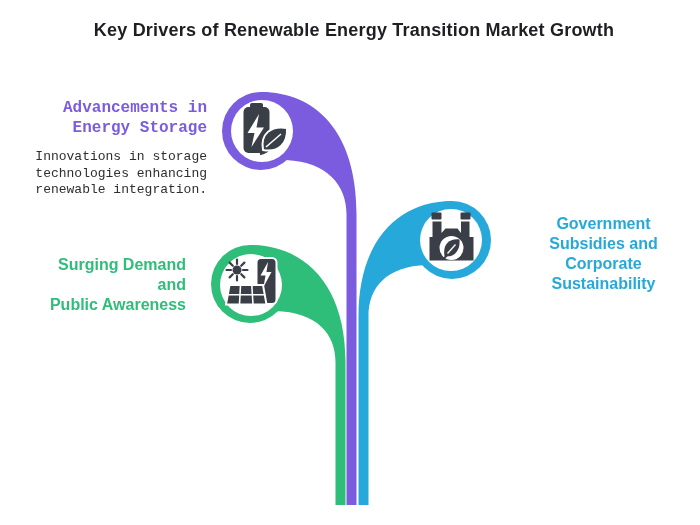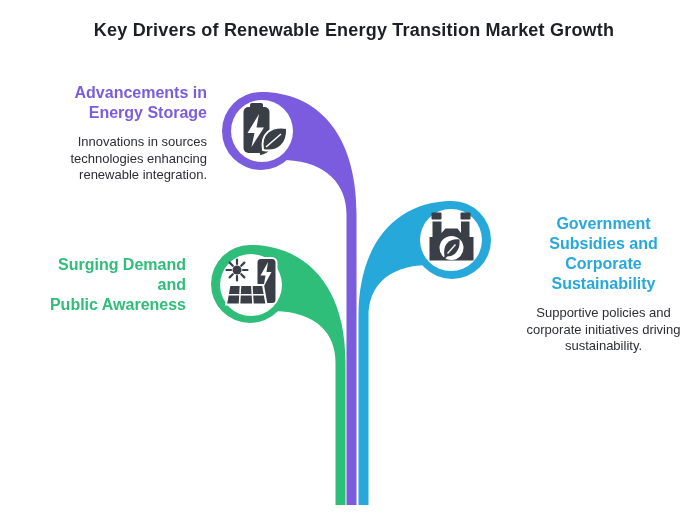--- a/index.html
+++ b/index.html
@@ -99,36 +99,33 @@
         <rect class="fill-dark" x="460.5" y="212.5" width="10" height="7" rx="1"></rect>
         <path class="fill-dark" d="M 429.5 260.5 L 429.5 237 L 432.5 237 L 432.5 221.5 L 441.5 221.5 L 441.5 233 L 445.5 228.5 L 457.5 228.5 L 461 233 L 461 221.5 L 469.5 221.5 L 469.5 237 L 473.5 237 L 473.5 260.5 Z"></path>
         <circle fill="#ffffff" cx="451.5" cy="248" r="12"></circle>
         <path class="stroke-dark" fill="none" stroke-width="2" d="M 444 258 Q 449 254.5 452.5 247.5"></path>
         <path class="fill-dark" d="M 459.5 239.5 C 449 238 442.5 245 444.5 256 C 454.5 258 460.5 250.5 459.5 239.5 Z"></path>
         <path stroke="#ffffff" stroke-width="1.3" fill="none" d="M 447.5 253.5 L 455.5 244.5"></path>
       </g>
     </g>
   </svg>
 
-  <div class="text-block align-right" style="top:83px;left:20px;width:187px;">
+  <div class="text-block align-right" style="top:98px;left:20px;width:187px;font-family:Liberation Mono, monospace;">
     <h2 class="branch-heading purple">Advancements in
 Energy Storage</h2>
-    <div class="branch-body">Innovations in sources
+    <div class="branch-body">Innovations in storage
 technologies enhancing
 renewable integration.</div>
   </div>
 
   <div class="text-block align-right" style="top:255px;left:0px;width:186px;">
     <h2 class="branch-heading green">Surging Demand and
 Public Awareness</h2>
   </div>
 
   <div class="text-block align-left" style="top:214px;left:516px;width:175px;">
     <h2 class="branch-heading blue">Government
 Subsidies and
 Corporate
 Sustainability</h2>
-    <div class="branch-body">Supportive policies and
-corporate initiatives driving
-sustainability.</div>
   </div>
 
 </div>
 
 </body></html>

